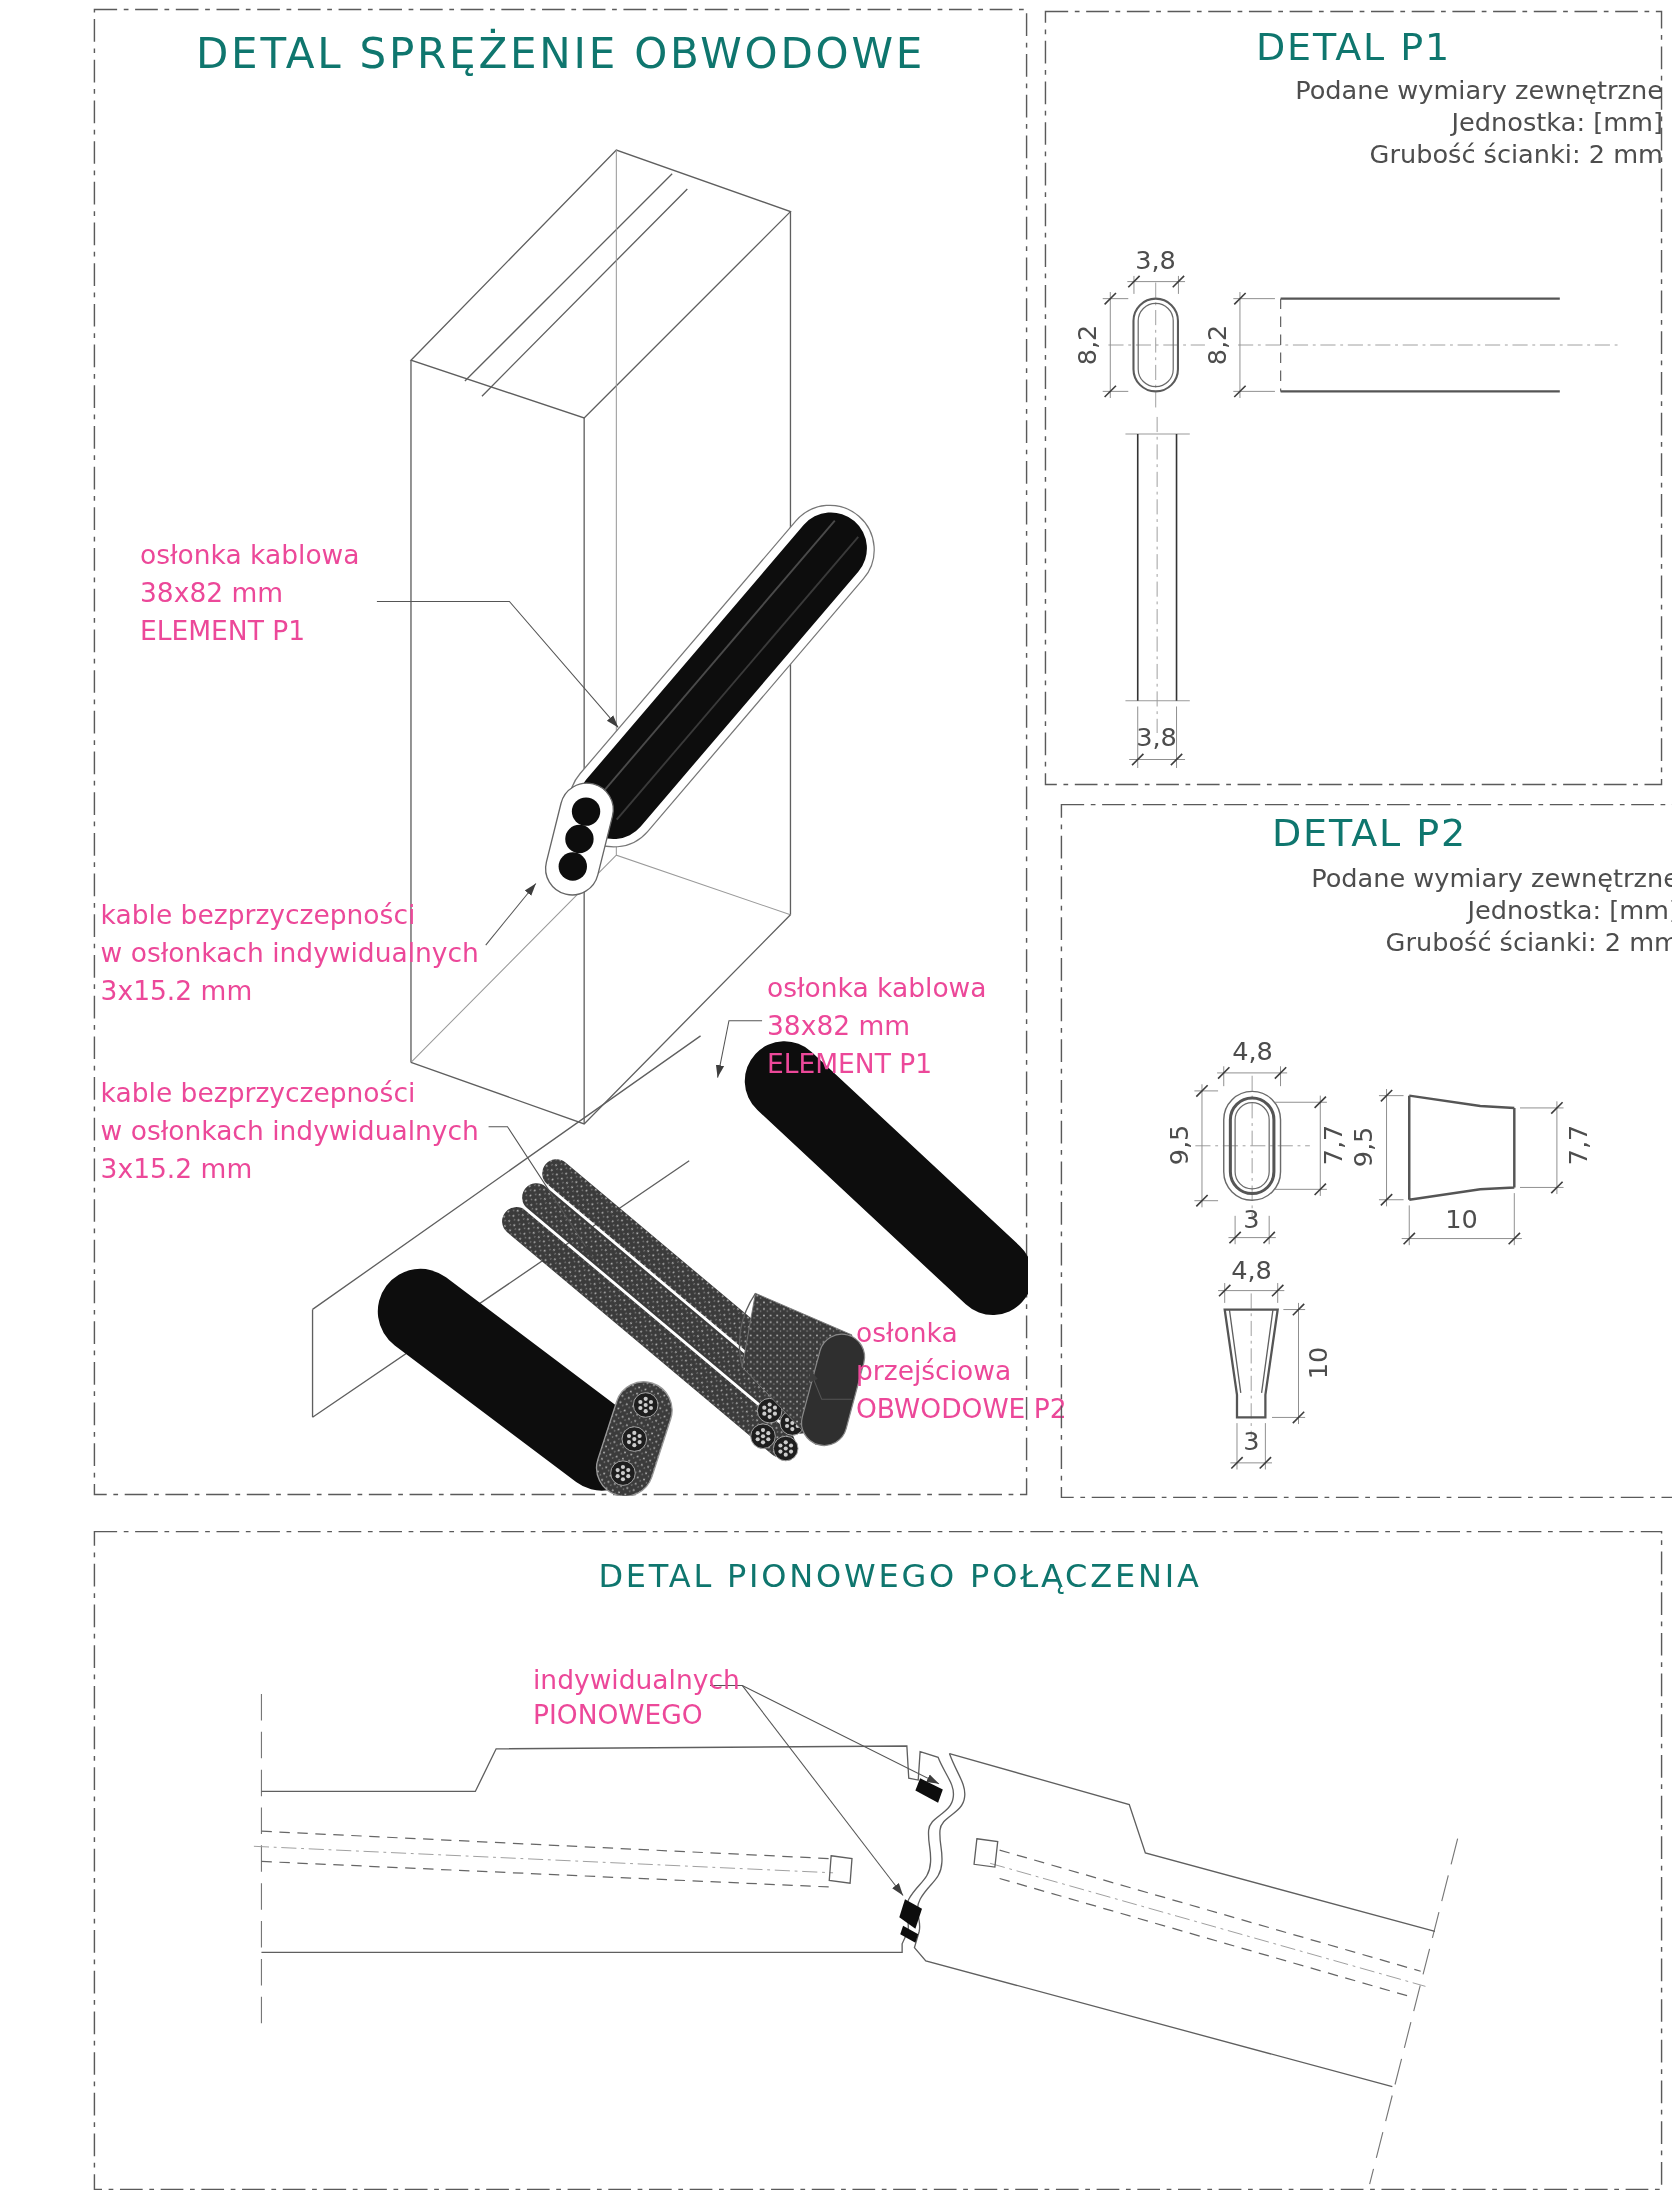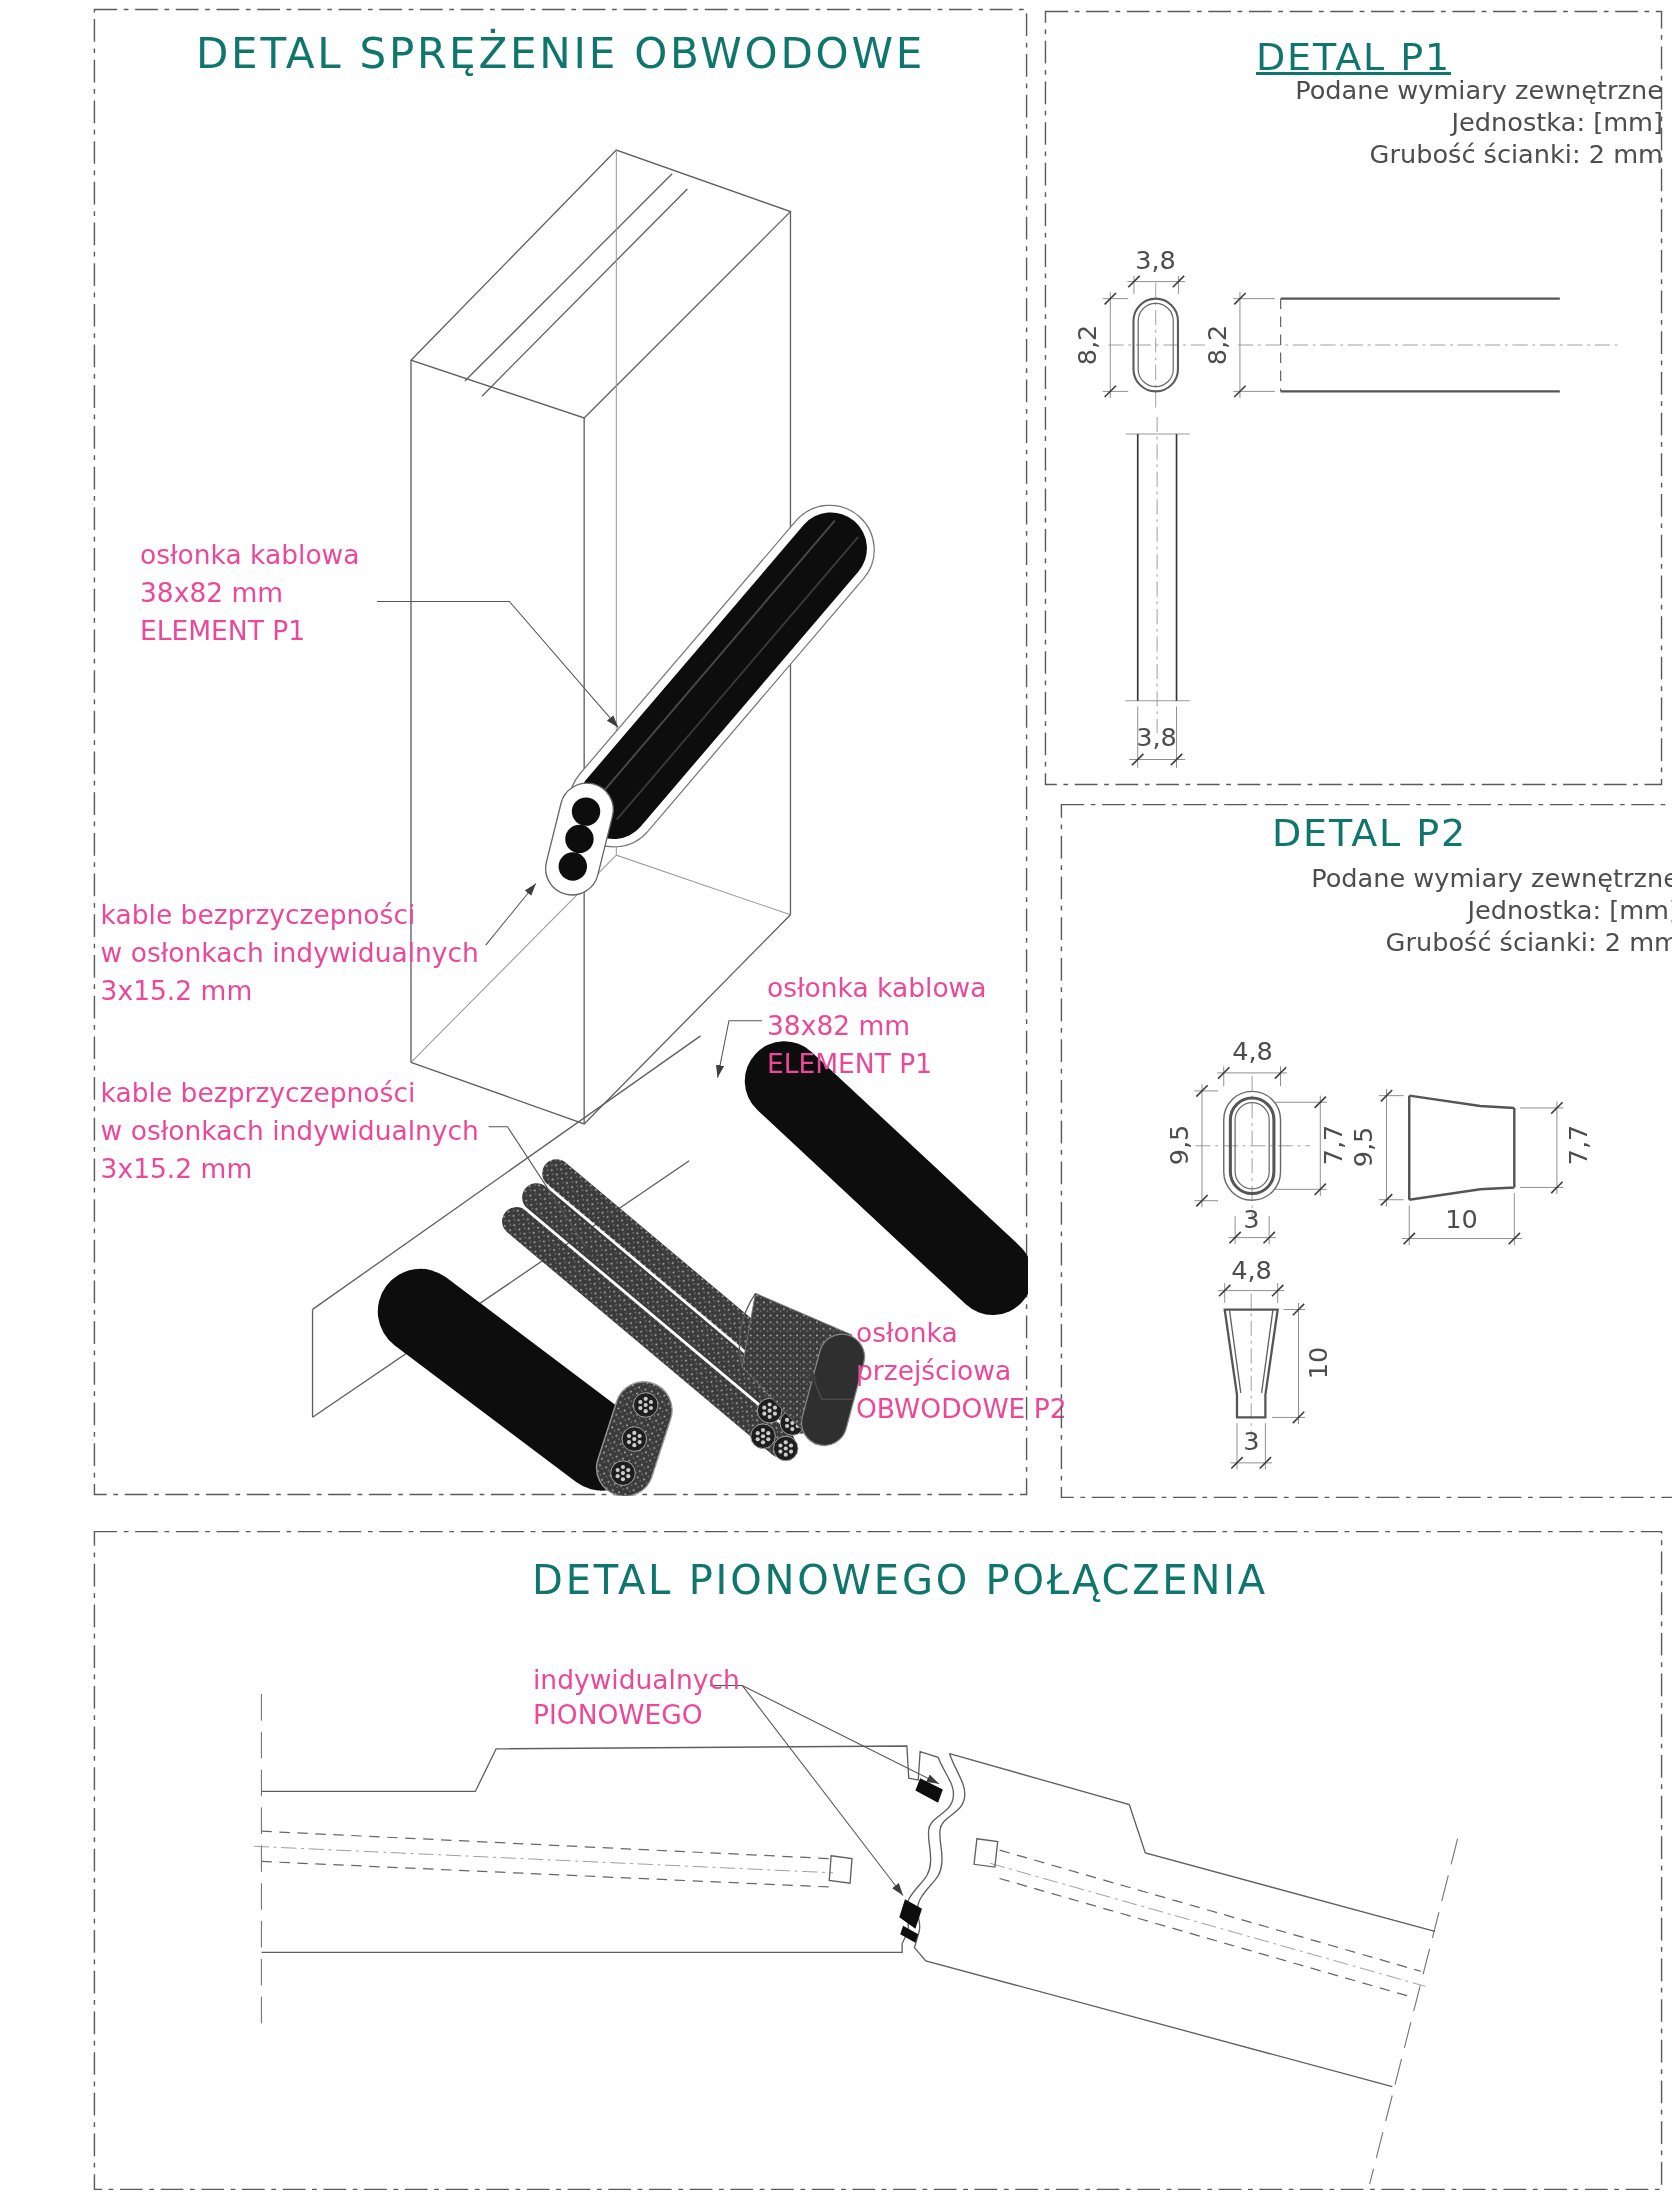--- a/index.html
+++ b/index.html
@@ -4,21 +4,21 @@
 <style>
   html,body{margin:0;padding:0;background:#fff;}
   #page{position:relative;width:1672px;height:2196px;background:#fff;overflow:hidden;
         font-family:"DejaVu Sans",sans-serif;}
   .panel{position:absolute;}
   .panel svg{position:absolute;left:0;top:0;}
   .ptitle{position:absolute;left:0;right:0;text-align:center;color:#0f766e;white-space:nowrap;
           font-family:"DejaVu Sans",sans-serif;}
   .t44{font-size:42px;letter-spacing:2.8px;}
   .t40{font-size:38px;letter-spacing:1.9px;}
-  .t42{font-size:40px;letter-spacing:2.8px;padding-left:44px;}
+  .t42{font-size:32px;letter-spacing:2.8px;padding-left:44px;}
   .notes{position:absolute;left:0;right:0;text-align:right;color:#4d4d4d;
          font-size:25.6px;line-height:32px;white-space:nowrap;}
   .lbl{position:absolute;font-size:26.5px;line-height:38px;color:#ec4899;white-space:nowrap;}
   .lbl2{line-height:35px;}
   .dimtxt{position:absolute;width:57px;text-align:center;font-size:25.6px;color:#4d4d4d;}
   .rot{transform:rotate(-90deg);}
   
   .border{stroke:#5a5a5a;fill:none;stroke-width:1.5;stroke-dasharray:24 7 5 7;}
   .ln{stroke:#5f5f5f;fill:none;stroke-width:1.4;}
   .lnd{stroke:#333;fill:none;stroke-width:1.7;}
@@ -199,21 +199,21 @@
       <g>
         <line class="cl" x1="119.5" y1="430" x2="119.5" y2="764"></line>
         <path class="lnlt" d="M86,448 L154,448 M86,730 L154,730"></path>
         <path class="lnd" d="M99,448 L99,730 M140,448 L140,730"></path>
         <path class="dim" d="M99,736 L99,801 M140,736 L140,801 M90,792 L149,792"></path>
         <use href="#tkB" x="99" y="792"></use>
           <use href="#tkB" x="140" y="792"></use>
       </g>
     </svg>
 
-    <div class="ptitle t40" style="top:25px;text-decoration:underline;">DETAL P1</div>
+    <div class="ptitle t40" style="top:15px;">DETAL P1</div>
     <div class="notes" style="top:64px;">
       <div>Podane wymiary zewnętrzne</div>
       <div>Jednostka: [mm]</div>
       <div>Grubość ścianki: 2 mm</div>
     </div>
     <div class="dimtxt" style="left:83px;top:235px;">3,8</div>
     <div class="dimtxt rot" style="left:14px;top:320px;">8,2</div>
     <div class="dimtxt rot" style="left:144px;top:320px;">8,2</div>
     <div class="dimtxt" style="left:84px;top:712px;">3,8</div>
   </div>

